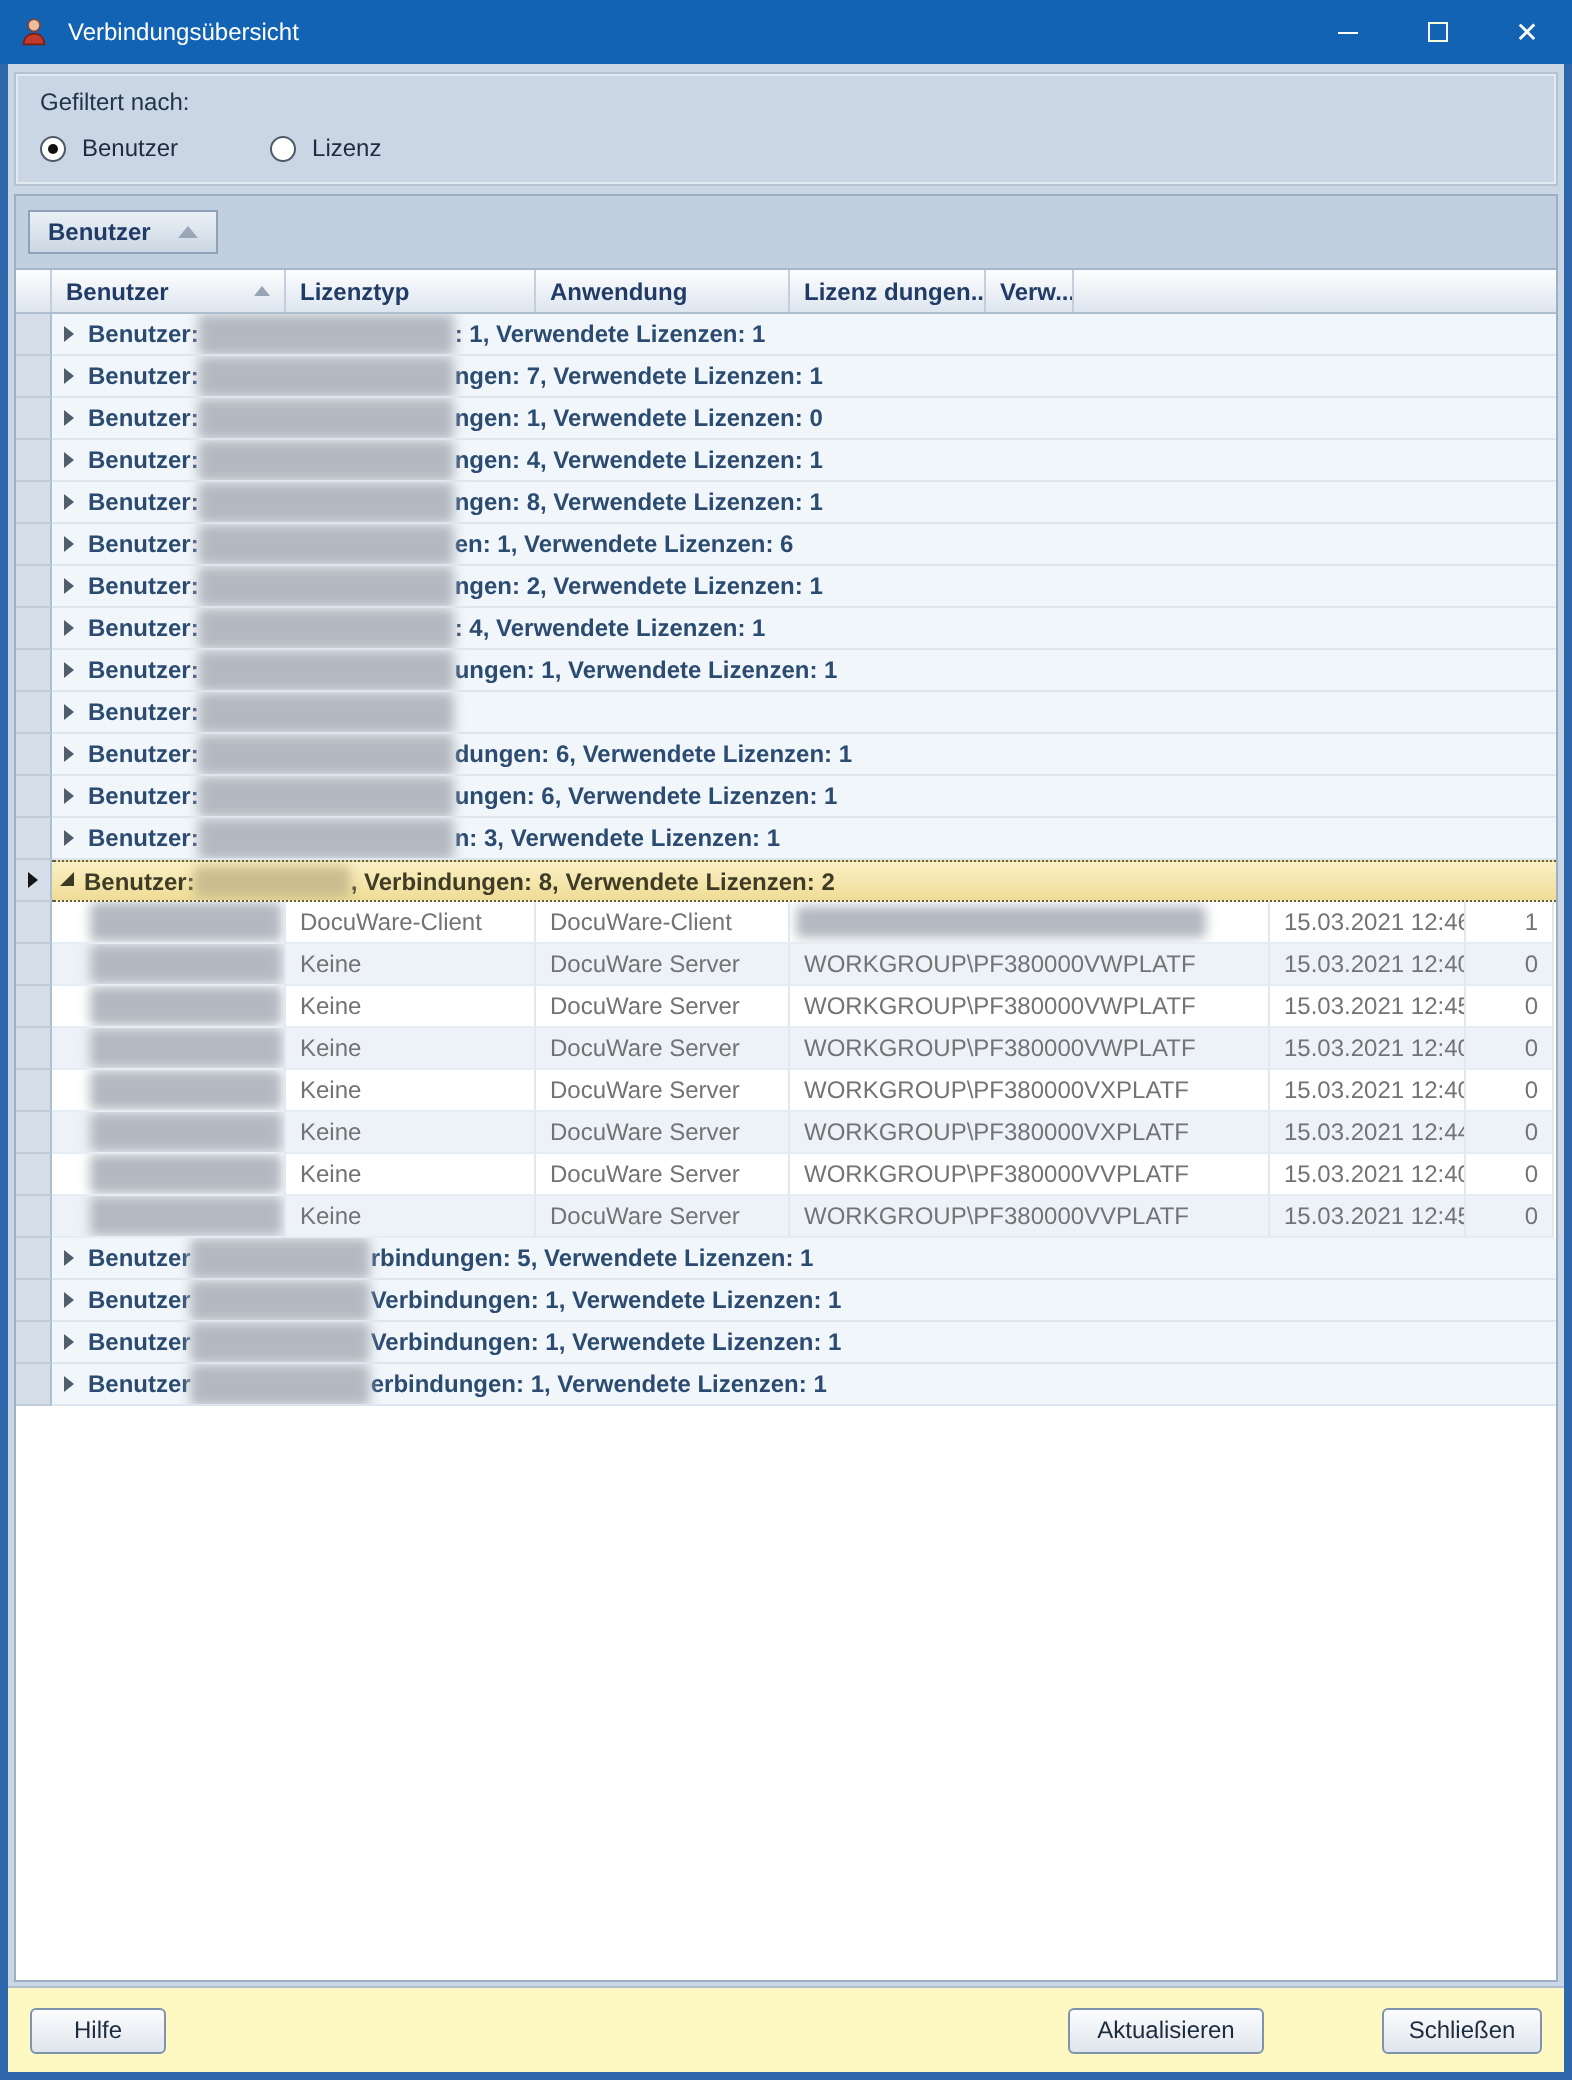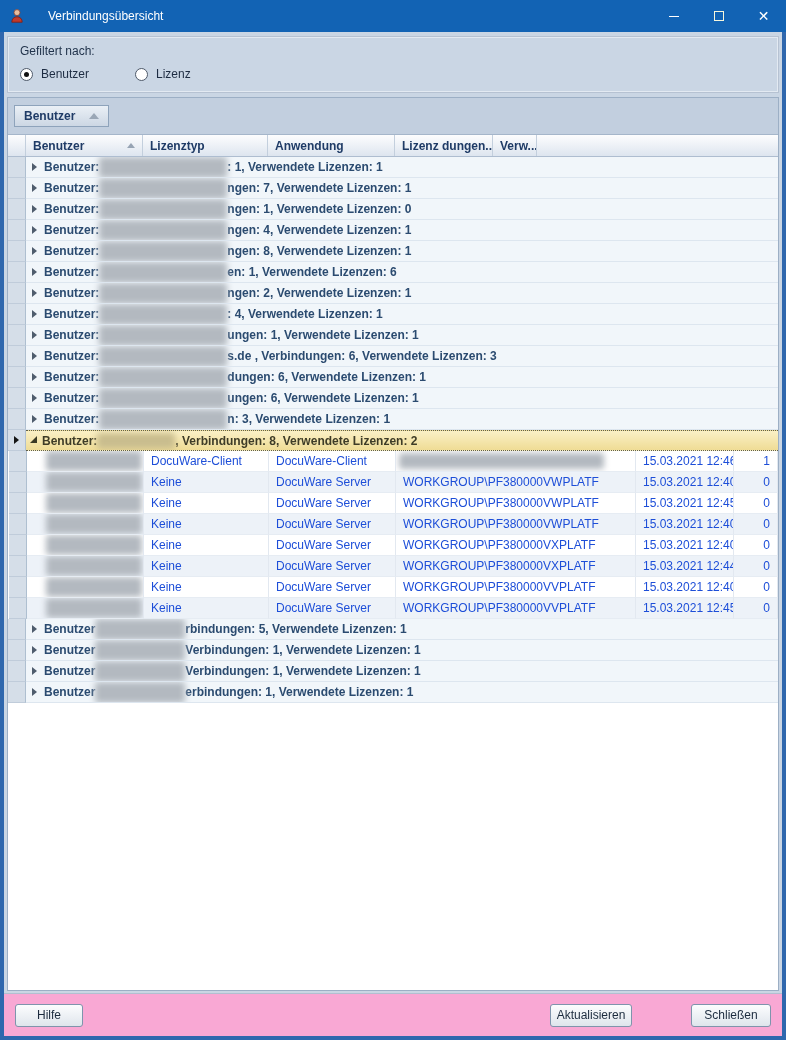--- a/index.html
+++ b/index.html
@@ -1,21 +1,21 @@
 <!DOCTYPE html>
 <html><head>
 <meta charset="utf-8">
 <style>
   html,body{margin:0;padding:0;background:#888;}
   *{box-sizing:border-box;}
   .window{position:relative;width:786px;height:1040px;background:#2f67ad;font-family:"Liberation Sans",sans-serif;font-size:12px;overflow:hidden;}
   
   .titlebar{height:32px;background:#1263b4;display:flex;align-items:center;color:#fff;}
   .app-icon{width:16px;height:16px;margin-left:9px;flex:none;}
-  .title-text{margin-left:23px;font-size:12px;flex:1;}
+  .title-text{margin-left:9px;font-size:12px;flex:1;}
   .wbtn{width:45px;height:32px;display:flex;align-items:center;justify-content:center;color:#fff;cursor:default;}
   .glyph-min{width:10px;height:0;border-top:1px solid #fff;display:block;}
   .glyph-max{width:10px;height:10px;border:1px solid #f7f7dc;display:block;}
   .glyph-close{font-size:14px;line-height:1;color:#fff;}
   
   .content{position:absolute;top:32px;left:4px;right:4px;bottom:4px;background:#cad6e4;display:flex;flex-direction:column;}
   .filter-box{margin:4px 3px 2px 3px;border:1px solid #b6c2d2;box-shadow:inset 0 0 0 1px #e3eaf2;padding:7px 12px 11px 12px;}
   .filter-title{color:#22344c;margin-bottom:9px;}
   .radios{display:flex;align-items:center;}
   .radio-opt{display:flex;align-items:center;margin-right:46px;color:#1d2c42;}
@@ -27,38 +27,38 @@
   .chip{height:22px;padding:0 9px;border:1px solid #8ea3bb;background:linear-gradient(#eaf0f6,#ccd7e4);display:flex;align-items:center;font-weight:bold;color:#1f3b66;}
   .sort-up{width:0;height:0;border-left:5px solid transparent;border-right:5px solid transparent;border-bottom:6px solid #9aa7b6;margin-left:14px;}
   .hdr{display:flex;height:22px;background:linear-gradient(#fdfdfe,#dde5ef);border-bottom:1px solid #aebdd0;font-weight:bold;color:#1f3b66;flex:none;}
   .hc{border-right:1px solid #c3cfdd;display:flex;align-items:center;padding:0 7px;overflow:hidden;white-space:nowrap;}
   .hc.hind{width:18px;padding:0;background:linear-gradient(#fdfdfe,#dde5ef);}
   .w-ben{width:117px;flex:none;} .w-liz{width:125px;flex:none;} .w-anw{width:127px;flex:none;}
   .w-net{width:240px;flex:none;} .w-lv{width:98px;flex:none;} .w-vw{width:44px;flex:none;}
   .hdr-sort{width:0;height:0;border-left:4px solid transparent;border-right:4px solid transparent;border-bottom:5px solid #97a4b4;margin-left:auto;}
   
   .rows{flex:none;}
-  .row{display:flex;height:21px;justify-content:flex-end;}
+  .row{display:flex;height:21px;}
   .ind{width:18px;flex:none;background:#d5dee8;border-right:1px solid #aebfd0;border-bottom:1px solid #c0ccda;display:flex;align-items:center;justify-content:center;}
   .g{flex:1;display:flex;align-items:center;background:#f1f6fa;border-bottom:1px solid #dde6ef;font-weight:bold;color:#2b4b70;padding-left:4px;white-space:pre;overflow:hidden;}
   .tri-col{width:0;height:0;border-top:4px solid transparent;border-bottom:4px solid transparent;border-left:5px solid #4f5d6d;margin:0 7px 0 2px;flex:none;}
   .tri-exp{width:0;height:0;border-bottom:7px solid #3a3a24;border-left:7px solid transparent;margin:0 5px 2px 0;flex:none;}
   .blur{display:inline-block;height:21px;background:#b3b9c0;filter:blur(3px);border-radius:2px;flex:none;}
   .b128{width:128px;} .b90{width:90px;} .b96{width:96px;height:20px;} .b78{width:78px;height:16px;background:#c9bd8e;} .b205{width:205px;height:16px;}
   .sel .g{background:linear-gradient(#faf0c6,#efdc95);border-top:1px dotted #61604a;border-bottom:1px dotted #61604a;color:#3e3c27;}
   .ind-arrow{width:0;height:0;border-top:4px solid transparent;border-bottom:4px solid transparent;border-left:5px solid #151515;}
-  .cell{border-right:1px solid #e2e8f0;border-bottom:1px solid #e6ecf3;display:flex;align-items:center;padding:0 7px;color:#1d4ed8;white-space:nowrap;overflow:hidden;}
+  .cell{border-right:1px solid #e2e8f0;border-bottom:1px solid #e6ecf3;display:flex;align-items:center;padding:0 7px;color:#737373;white-space:nowrap;overflow:hidden;}
   .detail{background:#fff;}
   .detail.alt .cell{background:#edf2f8;}
   .cell.num{justify-content:flex-end;}
   .filler{flex:1;background:#fff;}
   
-  .footer{height:43px;background:#f9a8d4;border-top:1px solid #b2bfd0;display:flex;align-items:center;padding:0 11px;flex:none;margin-top:2px;}
+  .footer{height:43px;background:#fef9c3;border-top:1px solid #b2bfd0;display:flex;align-items:center;padding:0 11px;flex:none;margin-top:2px;}
   .btn{height:23px;border:1px solid #7f94ac;border-radius:3px;background:linear-gradient(#fcfdfe,#dfe5ec);color:#1c2b3e;display:flex;align-items:center;justify-content:center;}
-  .btn-hilfe{width:68px;} .btn-akt{width:82px;margin-right:15px;} .btn-schl{width:80px;margin-left:44px;}
+  .btn-hilfe{width:68px;} .btn-akt{width:98px;margin-right:15px;} .btn-schl{width:80px;margin-left:44px;}
   .spacer{flex:1;}
 </style>
 </head>
 <body>
 
 <div class="window">
   <div class="titlebar">
     <svg class="app-icon" viewBox="0 0 16 16">
       <circle cx="8" cy="4.6" r="3" fill="#e9bd9d" stroke="#8a4030" stroke-width="0.8"></circle>
       <path d="M2.8 14.2 C2.8 10.8 5 8.8 8 8.8 C11 8.8 13.2 10.8 13.2 14.2 Z" fill="#c23a2b" stroke="#7c1d13" stroke-width="0.8"></path>
@@ -152,21 +152,21 @@
         <div class="row">
             <div class="ind"></div>
             <div class="g"><span class="tri-col"></span><span>Benutzer:</span><span class="blur b128"></span><span>: 4, Verwendete Lizenzen: 1</span></div>
           </div>
         <div class="row">
             <div class="ind"></div>
             <div class="g"><span class="tri-col"></span><span>Benutzer:</span><span class="blur b128"></span><span>ungen: 1, Verwendete Lizenzen: 1</span></div>
           </div>
         <div class="row">
             <div class="ind"></div>
-            <div class="g"><span class="tri-col"></span><span>Benutzer:</span><span class="blur b128"></span><span>s.de , Verbindungen: 6, Verwendete Lizenzen: 3</span></div>
+            <div class="g"><span class="tri-col"></span><span>Benutzer:</span><span class="blur b128"></span></div>
           </div>
         <div class="row">
             <div class="ind"></div>
             <div class="g"><span class="tri-col"></span><span>Benutzer:</span><span class="blur b128"></span><span>dungen: 6, Verwendete Lizenzen: 1</span></div>
           </div>
         <div class="row">
             <div class="ind"></div>
             <div class="g"><span class="tri-col"></span><span>Benutzer:</span><span class="blur b128"></span><span>ungen: 6, Verwendete Lizenzen: 1</span></div>
           </div>
         <div class="row">

